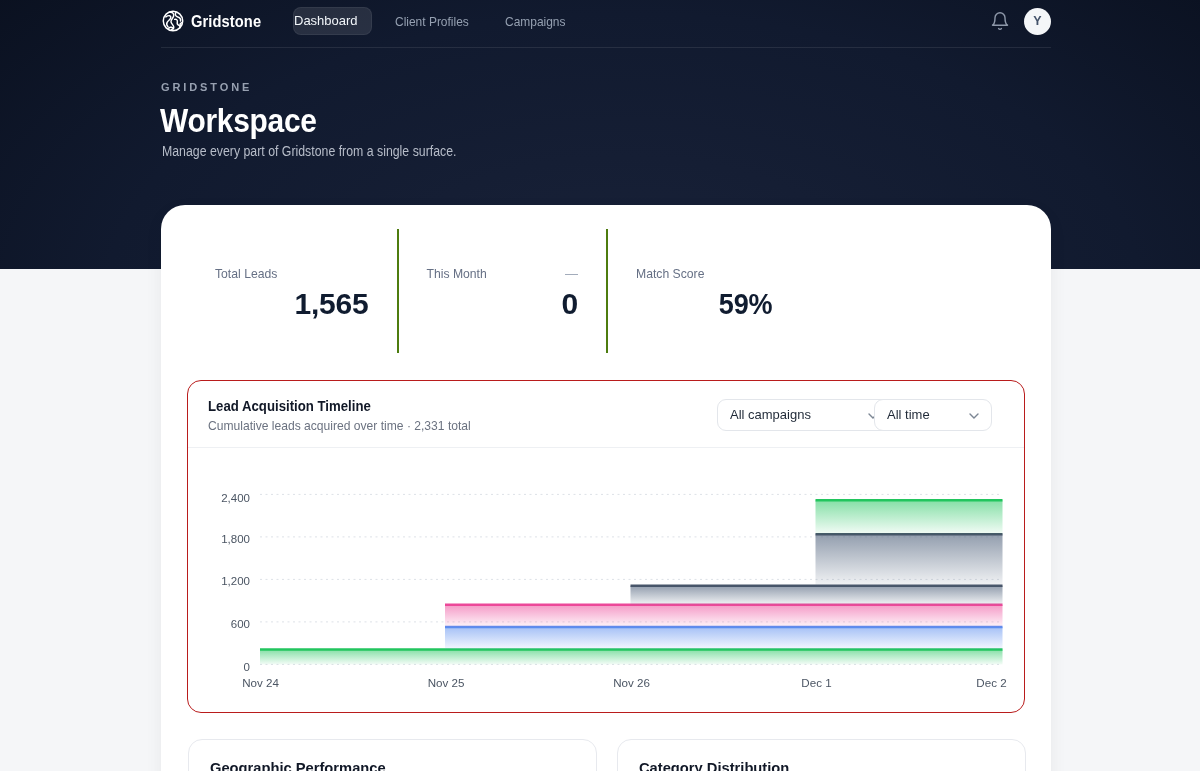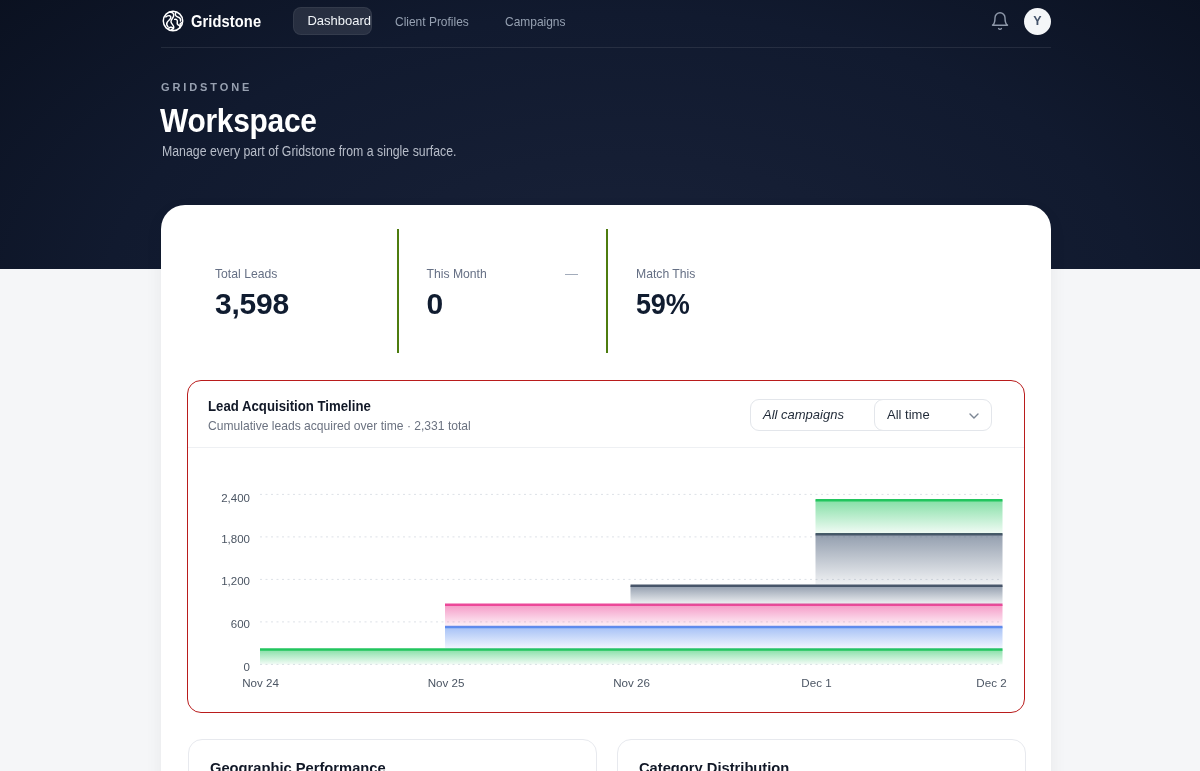--- a/index.html
+++ b/index.html
@@ -7,50 +7,50 @@
   body { background:#f5f6f8; position:relative; }
   .darkbg { position:absolute; left:0; top:0; width:1200px; height:269px;
     background:radial-gradient(1150px 640px at 52% 112%, #192239 0%, #111a2f 45%, #090f1d 78%, #060b16 100%);
   }
   .header { position:absolute; left:161px; top:0; width:890px; height:48px;
     border-bottom:1px solid rgba(255,255,255,0.09); }
   .logo { position:absolute; left:1px; top:10px; }
   .brand { position:absolute; left:30px; top:12px; font-size:16.5px; font-weight:700; color:#fff; letter-spacing:0.1px; transform:scaleX(0.89); transform-origin:0 50%; }
   .navpill { position:absolute; left:132px; top:7px; width:79px; height:28px; border-radius:8px;
     background:rgba(255,255,255,0.10); border:1px solid rgba(255,255,255,0.06);
-    color:#f1f5f9; font-size:13px; font-weight:500; text-align:right; line-height:26px; }
+    color:#f1f5f9; font-size:13px; font-weight:500; text-align:left; line-height:26px; }
   .navitem { position:absolute; top:14px; font-size:13px; color:#95a0b1; transform:scaleX(0.92); transform-origin:0 50%; }
   .nav1 { left:234px; }
   .nav2 { left:344px; }
   .bell { position:absolute; left:829px; top:11px; }
   .avatar { position:absolute; left:863px; top:7.5px; width:27px; height:27px; border-radius:50%;
     background:#f4f6f8; color:#44536a; font-size:12.5px; font-weight:700; text-align:center; line-height:27px; }
   .eyebrow { position:absolute; left:161px; top:81px; font-size:11px; font-weight:700; letter-spacing:2.9px; color:#97a0b0; }
   .h1 { position:absolute; left:160px; top:101px; font-size:34px; font-weight:700; color:#fff; letter-spacing:-0.3px; transform:scaleX(0.88); transform-origin:0 50%; }
   .sub { position:absolute; left:162px; top:143px; font-size:14px; color:#b7bdc9; transform:scaleX(0.88); transform-origin:0 50%; }
 
   .maincard { position:absolute; left:161px; top:205px; width:890px; height:995px;
     background:#fff; border-radius:24px; box-shadow:0 6px 18px rgba(15,23,42,0.06); }
 
   .stats { position:absolute; left:187px; top:229px; width:838px; height:124px; display:flex; }
-  .stat { width:209.5px; padding:38px 28px 0 28px; }
+  .stat { width:209.5px; padding:38px 28px 0 28px;text-align:right; }
   .stat + .stat { border-left:2px solid #4d7c0f; }
   .stat .lbl { font-size:12.2px; color:#667085; line-height:14px; display:flex; }
   .stat .lbl .dash { margin-left:auto; color:#98a2b3; font-size:13px; }
   .stat .val { margin-top:6px; font-size:30px; font-weight:700; color:#101c30; letter-spacing:-0.2px; }
   .stat .val.pct { transform:scaleX(0.9); transform-origin:0 50%; }
 
   .chartcard { position:absolute; left:187px; top:380px; width:838px; height:333px;
     border:1px solid #b91c1c; border-radius:14px; background:#fff; }
   .chead { position:absolute; left:0; top:0; width:100%; height:67px; border-bottom:1px solid #eef0f3; }
   .ctitle { position:absolute; left:20px; top:16px; font-size:15px; font-weight:700; color:#111827; transform:scaleX(0.88); transform-origin:0 50%; }
   .csub { position:absolute; left:20px; top:37px; font-size:13px; color:#6b7280; transform:scaleX(0.93); transform-origin:0 50%; }
   .select { position:absolute; top:18px; height:32px; border:1px solid #e3e6eb; border-radius:9px;
     font-size:13px; color:#1f2937; line-height:30px; padding-left:12px; background:#fff; }
-  .sel1 { left:562px; width:174px;font-style:italic; }
+  .sel1 { left:529px; width:174px; }
   .sel2 { left:686px; width:118px; }
   .chev { position:absolute; right:12px; top:13px; }
 
   .bcard { position:absolute; border:1px solid #e7e9ee; border-radius:14px; background:#fff; height:220px; }
   .bc1 { left:188px; top:739px; width:409px; }
   .bc2 { left:617px; top:739px; width:409px; }
   .btitle { position:absolute; left:21px; top:19px; font-size:15px; font-weight:700; color:#111827; transform:scaleX(0.98); transform-origin:0 50%; }
 </style>
 </head>
 <body>
@@ -78,28 +78,28 @@
     <div class="avatar">Y</div>
   </div>
 
   <div class="eyebrow">GRIDSTONE</div>
   <div class="h1">Workspace</div>
   <div class="sub">Manage every part of Gridstone from a single surface.</div>
 
   <div class="stats">
     <div class="stat">
       <div class="lbl">Total Leads</div>
-      <div class="val">3,598</div>
+      <div class="val">1,565</div>
     </div>
     <div class="stat">
       <div class="lbl">This Month <span class="dash">—</span></div>
       <div class="val">0</div>
     </div>
     <div class="stat">
-      <div class="lbl">Match This</div>
+      <div class="lbl">Match Score</div>
       <div class="val pct">59%</div>
     </div>
   </div>
 
   <div class="chartcard">
     <div class="chead">
       <div class="ctitle">Lead Acquisition Timeline</div>
       <div class="csub">Cumulative leads acquired over time · 2,331 total</div>
       <div class="select sel1">All campaigns
         <svg class="chev" width="10" height="6" viewBox="0 0 10 6" fill="none" stroke="#7c8694" stroke-width="1.4" stroke-linecap="round">

